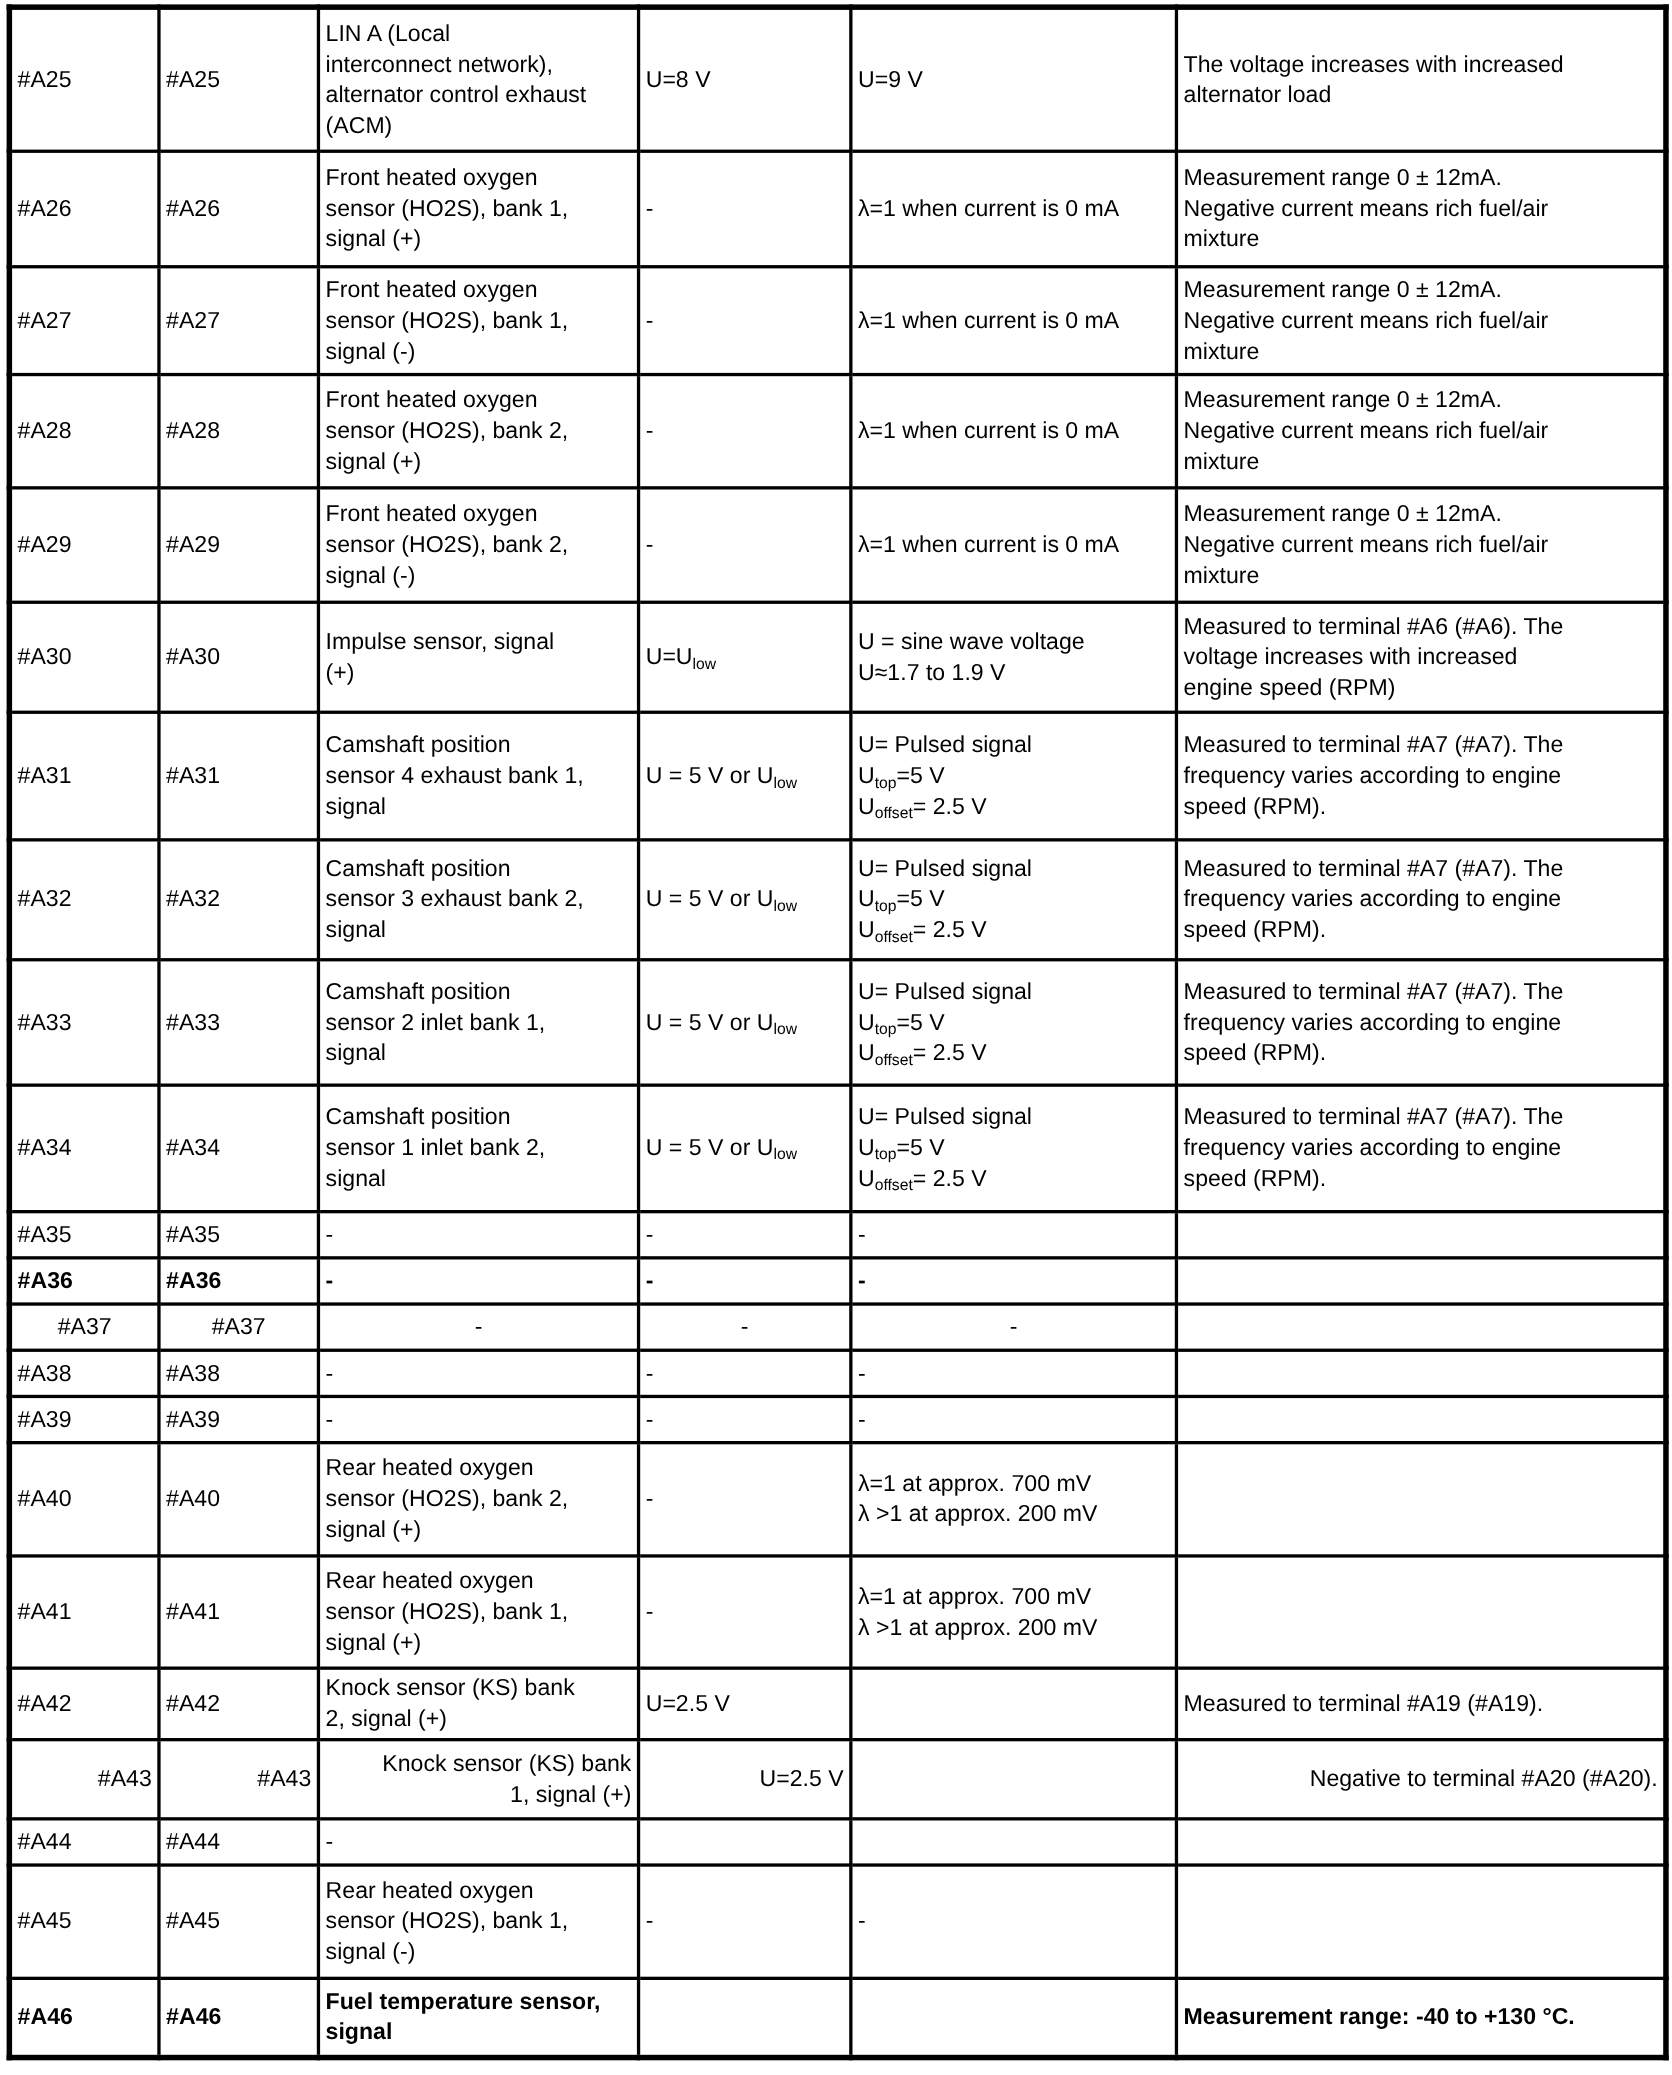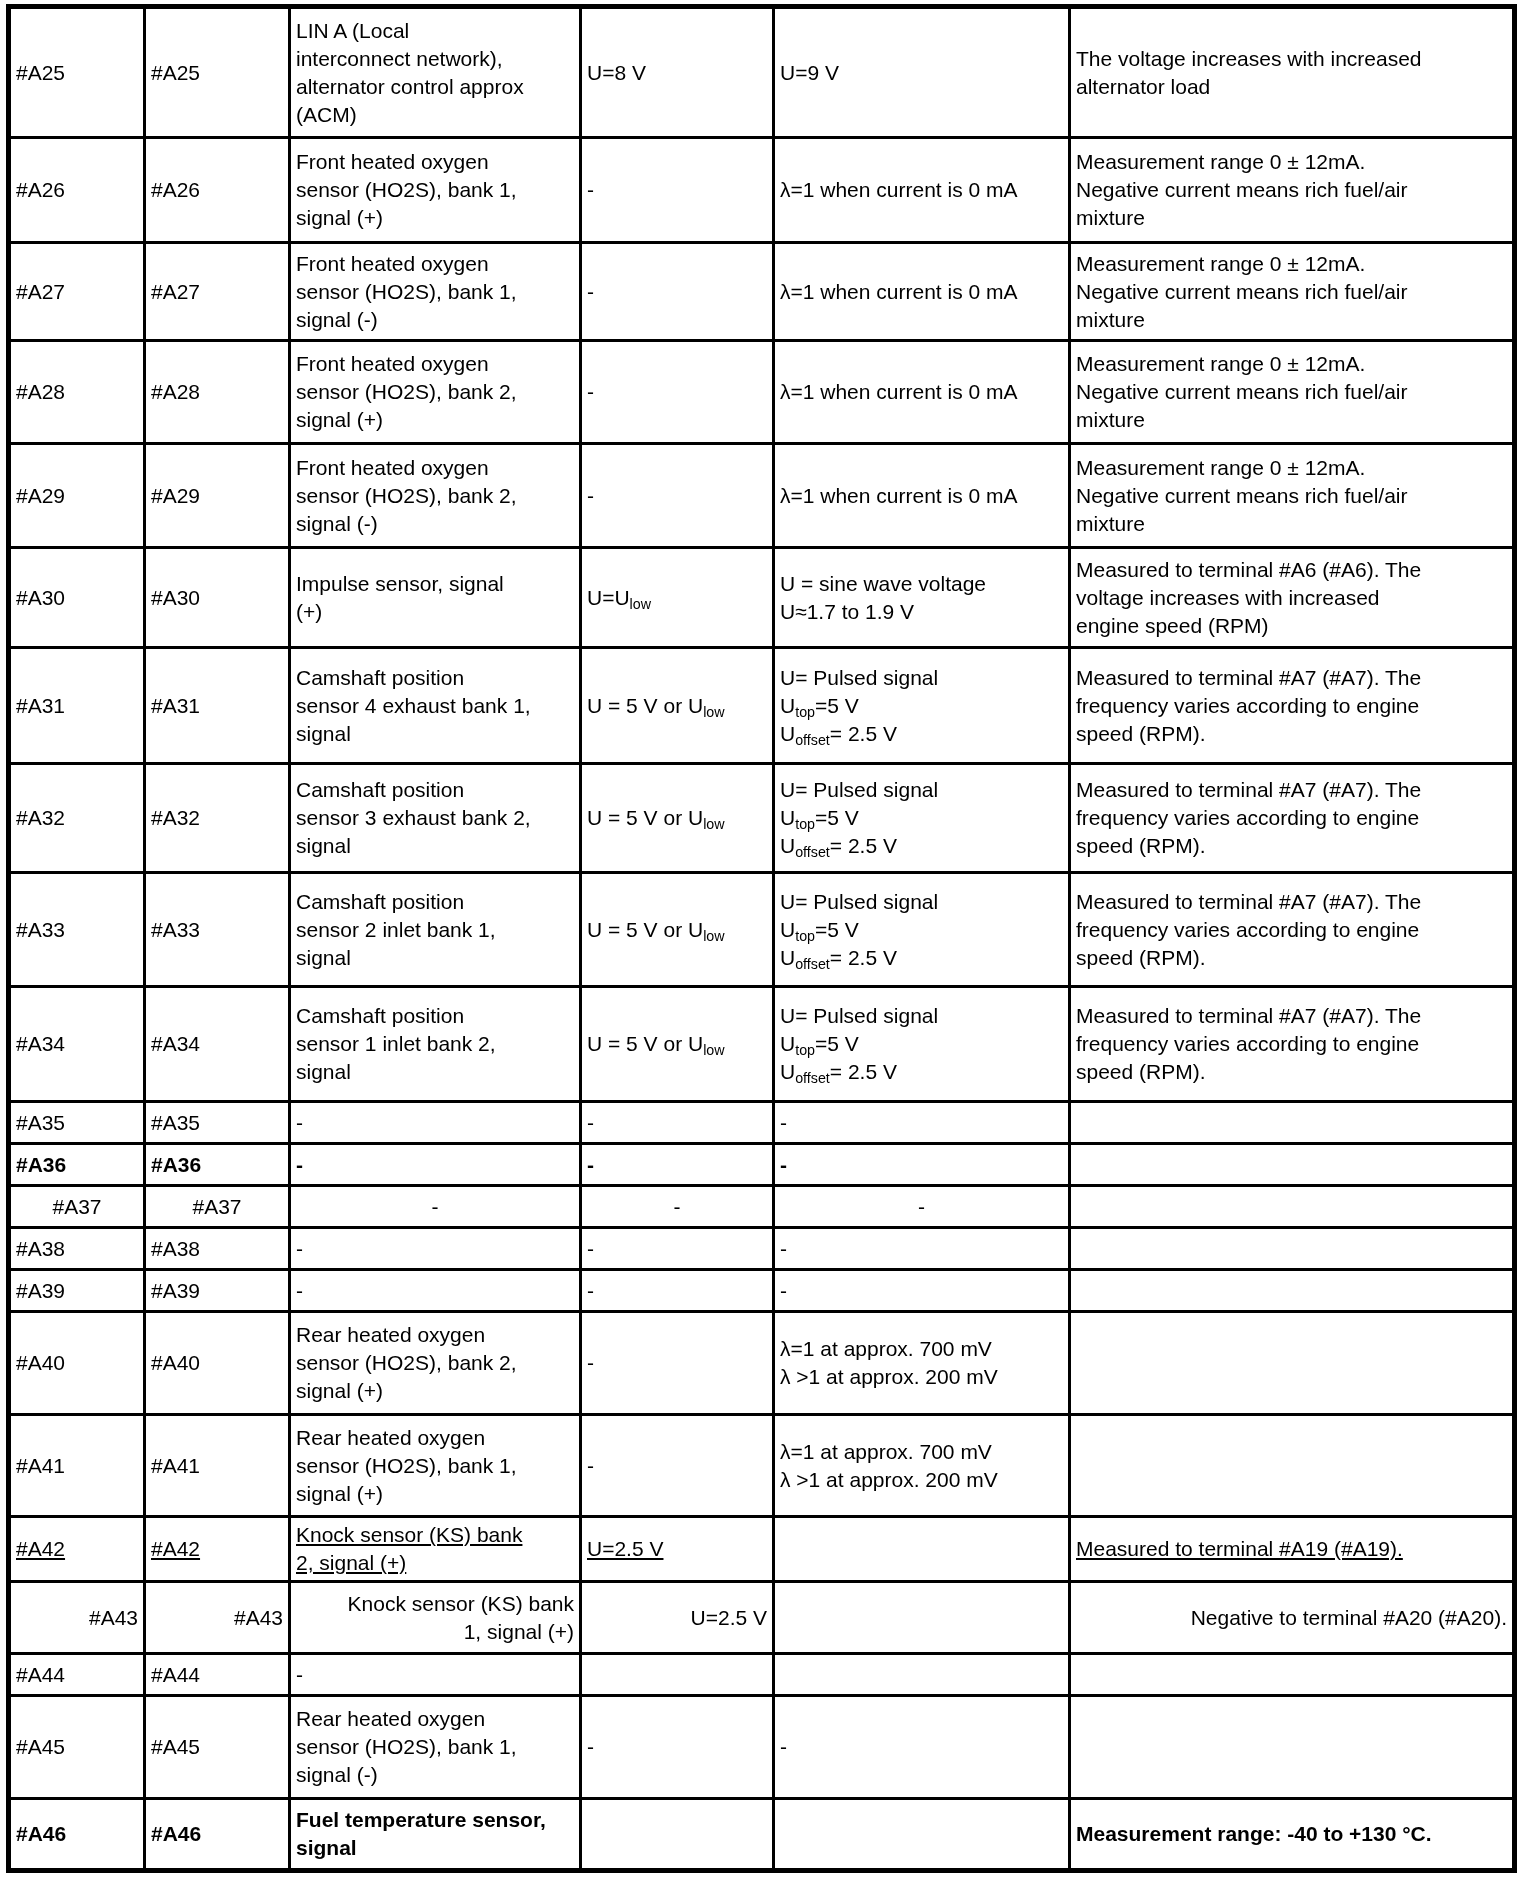--- a/index.html
+++ b/index.html
@@ -51,21 +51,21 @@
       <col style="width:193px">
       <col style="width:296px">
       <col style="width:445px">
     </colgroup>
     <tbody id="table-body">
         <tr style="height: 131px;">
           <td>#A25</td>
           <td>#A25</td>
           <td>LIN A (Local
 interconnect network),
-alternator control approx
+alternator control exhaust
 (ACM)</td>
           <td>U=8 V</td>
           <td>U=9 V</td>
           <td>The voltage increases with increased
 alternator load</td>
         </tr>
         <tr style="height: 105px;">
           <td>#A26</td>
           <td>#A26</td>
           <td>Front heated oxygen
@@ -228,21 +228,21 @@
           <td>#A41</td>
           <td>#A41</td>
           <td>Rear heated oxygen
 sensor (HO2S), bank 1,
 signal (+)</td>
           <td>-</td>
           <td>λ=1 at approx. 700 mV
 λ &gt;1 at approx. 200 mV</td>
           <td></td>
         </tr>
-        <tr style="height: 61px; text-decoration: underline;">
+        <tr style="height: 61px;">
           <td>#A42</td>
           <td>#A42</td>
           <td>Knock sensor (KS) bank
 2, signal (+)</td>
           <td>U=2.5 V</td>
           <td></td>
           <td>Measured to terminal #A19 (#A19).</td>
         </tr>
         <tr style="height: 72px; text-align: right;">
           <td>#A43</td>

